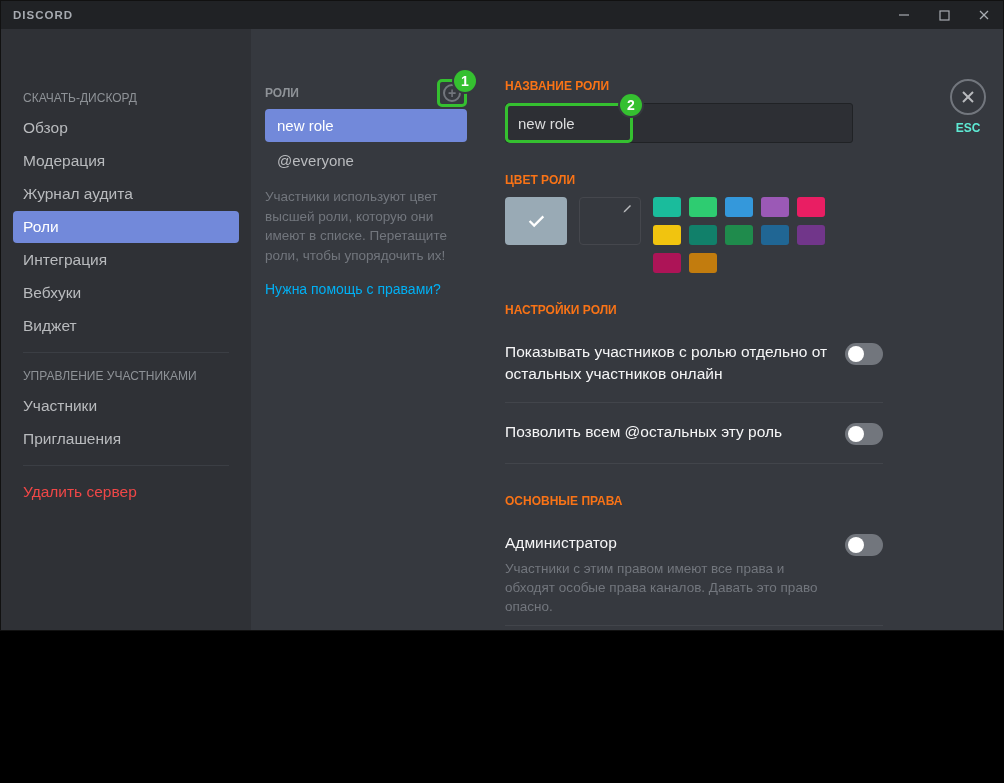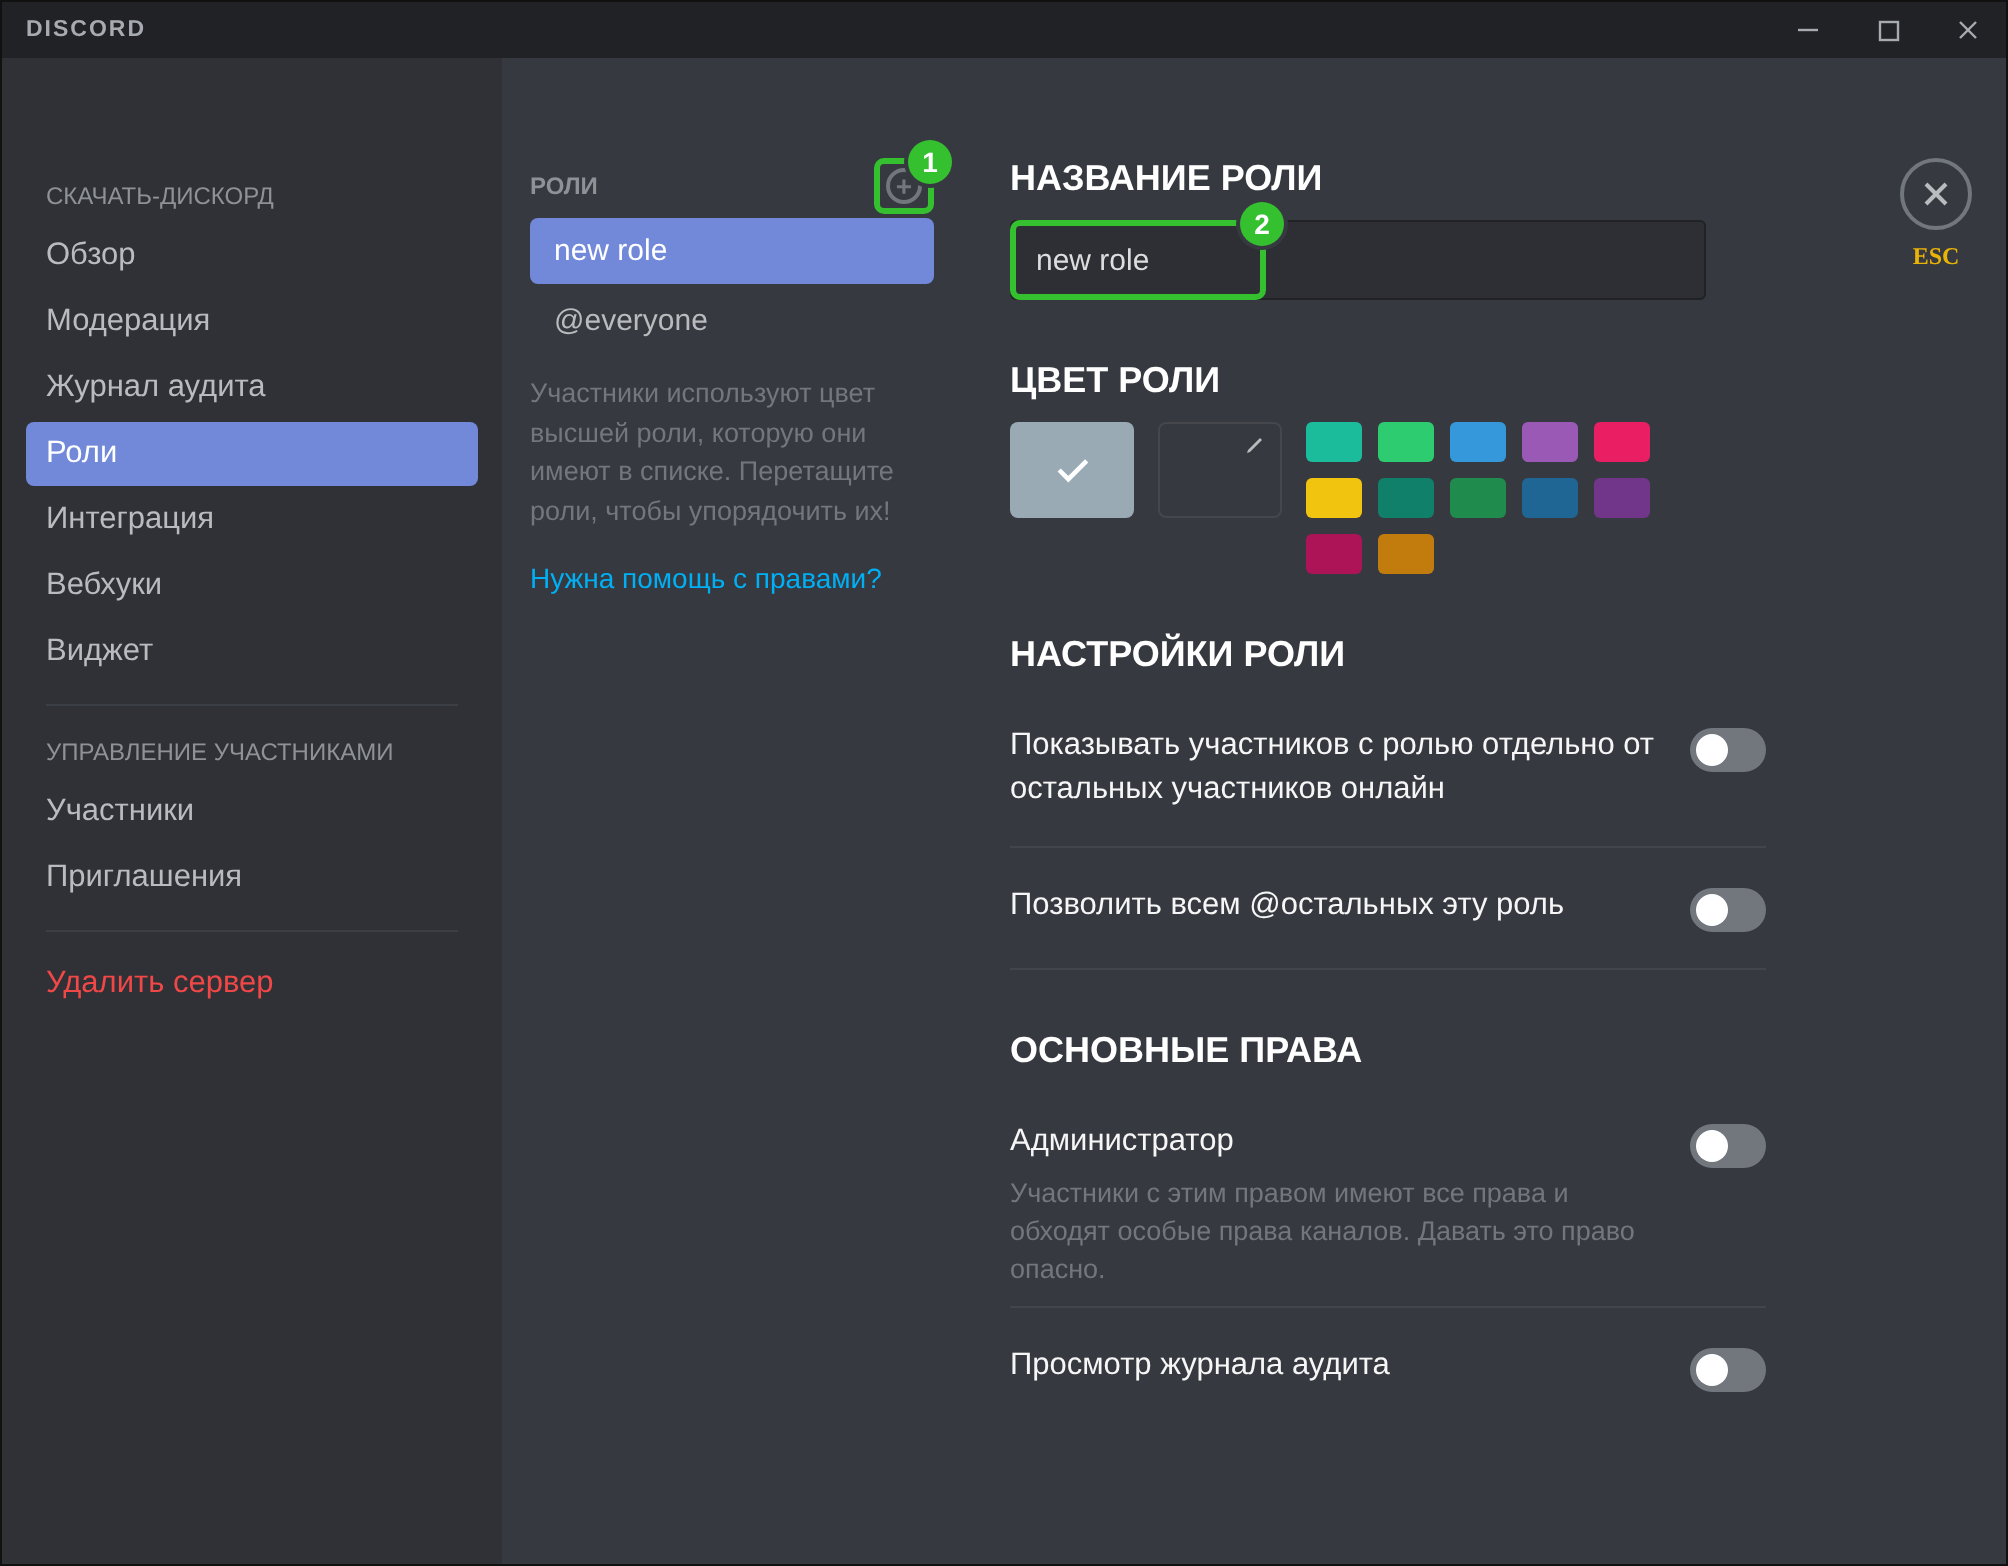--- a/index.html
+++ b/index.html
@@ -5,21 +5,21 @@
   * { box-sizing: border-box; margin: 0; padding: 0; }
   body {
     font-family: -apple-system, "Segoe UI", Helvetica, Arial, sans-serif;
     background: #000;
     width: 1004px;
     height: 783px;
     overflow: hidden;
   }
   .window {
     width: 1004px;
-    height: 783px;
+    height: 631px;
     background: #000;
     border: 1px solid #111;
     display: flex;
     flex-direction: column;
   }
   .titlebar {
     height: 28px;
     display: flex;
     align-items: center;
     padding: 0 12px;
@@ -147,23 +147,23 @@
   }
   .main {
     flex: 1;
     padding: 50px 50px 20px 24px;
     overflow-y: auto;
     position: relative;
     min-width: 0;
   }
   .main::-webkit-scrollbar{width:0;}
   .field-label {
-    font-size: 18px;
+    font-size: 12px;
     font-weight: 700;
-    color: #ffffff;
+    color: #f97316;
     margin-bottom: 10px;
   }
   .name-input-full {
     width: 348px; height:40px; background:#2d2f34; border:1px solid #202225; border-radius:3px;
     color:#dcddde; font-size:15px; padding:0 12px; display:flex; align-items:center;
   }
   .name-highlight-overlay{
     position:absolute;
     border:3px solid #35c030; border-radius:5px;
     width:128px; height:40px;
@@ -195,21 +195,21 @@
   .toggle::after{
     content:""; position:absolute; left:3px; top:3px; width:16px;height:16px;
     background:#fff; border-radius:50%;
   }
   .divider { height:1px; background:#42454b; margin: 4px 0;}
   .close-btn{
     width:36px;height:36px;border:2px solid #72767d;border-radius:50%;
     display:flex;align-items:center;justify-content:center;color:#b9bbbe;
     cursor:pointer;
   }
-  .esc-label{font-size:12px;font-weight:600;color:#eab308;font-family:Liberation Serif, serif;}
+  .esc-label{font-size:12px;font-weight:600;color:#5eead4;}
   .right-area{display:flex; flex:1; min-width:0; position:relative;}
   .close-wrap{
     width:70px; padding-top:50px; display:flex; flex-direction:column; align-items:center; gap:6px;
   }
 </style>
 </head>
 <body>
 
 <div class="window">
   <div class="titlebar">

